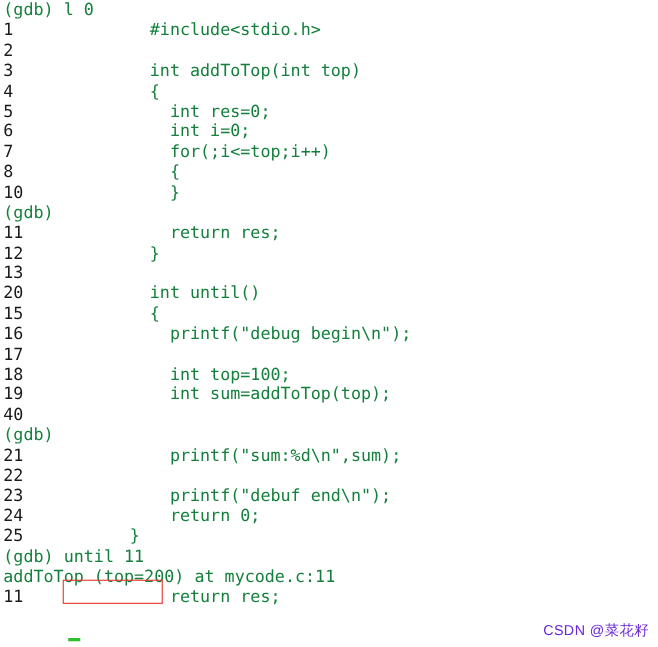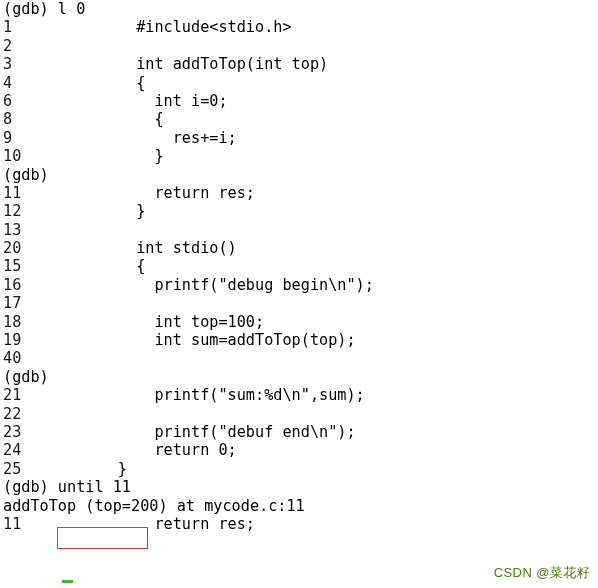--- a/index.html
+++ b/index.html
@@ -32,21 +32,21 @@
     padding-left: 3px;
     box-sizing: border-box;
   }
   .lineno {
     display: inline-block;
     width: 60px;
     color: #1a1a1a;
   }
   .codetext {
     display: inline;
-    color: #000000;
+    color: #15803d;
   }
   .prompt-line {
     color: #1a1a1a;
   }
   
   #highlight-box {
     position: absolute;
     left: 57px;
     top: 527px;
     width: 91px;
@@ -81,29 +81,30 @@
 <body>
 
 <div id="terminal">
 
   <div id="term-lines">
       <div class="term-line prompt-line"><span class="codetext">(gdb) l 0</span></div>
       <div class="term-line"><span class="lineno">1</span><span class="codetext">        #include&lt;stdio.h&gt;</span></div>
       <div class="term-line"><span class="lineno">2</span><span class="codetext"></span></div>
       <div class="term-line"><span class="lineno">3</span><span class="codetext">        int addToTop(int top)</span></div>
       <div class="term-line"><span class="lineno">4</span><span class="codetext">        {</span></div>
+      <div class="term-line"><span class="lineno">5</span><span class="codetext">          int res=0;</span></div>
       <div class="term-line"><span class="lineno">6</span><span class="codetext">          int i=0;</span></div>
+      <div class="term-line"><span class="lineno">7</span><span class="codetext">          for(;i&lt;=top;i++)</span></div>
       <div class="term-line"><span class="lineno">8</span><span class="codetext">          {</span></div>
-      <div class="term-line"><span class="lineno">9</span><span class="codetext">            res+=i;</span></div>
       <div class="term-line"><span class="lineno">10</span><span class="codetext">          }</span></div>
       <div class="term-line prompt-line"><span class="codetext">(gdb)</span></div>
       <div class="term-line"><span class="lineno">11</span><span class="codetext">          return res;</span></div>
       <div class="term-line"><span class="lineno">12</span><span class="codetext">        }</span></div>
       <div class="term-line"><span class="lineno">13</span><span class="codetext"></span></div>
-      <div class="term-line"><span class="lineno">20</span><span class="codetext">        int stdio()</span></div>
+      <div class="term-line"><span class="lineno">20</span><span class="codetext">        int until()</span></div>
       <div class="term-line"><span class="lineno">15</span><span class="codetext">        {</span></div>
       <div class="term-line"><span class="lineno">16</span><span class="codetext">          printf("debug begin\n");</span></div>
       <div class="term-line"><span class="lineno">17</span><span class="codetext"></span></div>
       <div class="term-line"><span class="lineno">18</span><span class="codetext">          int top=100;</span></div>
       <div class="term-line"><span class="lineno">19</span><span class="codetext">          int sum=addToTop(top);</span></div>
       <div class="term-line"><span class="lineno">40</span><span class="codetext"></span></div>
       <div class="term-line prompt-line"><span class="codetext">(gdb)</span></div>
       <div class="term-line"><span class="lineno">21</span><span class="codetext">          printf("sum:%d\n",sum);</span></div>
       <div class="term-line"><span class="lineno">22</span><span class="codetext"></span></div>
       <div class="term-line"><span class="lineno">23</span><span class="codetext">          printf("debuf end\n");</span></div>
@@ -111,14 +112,14 @@
       <div class="term-line"><span class="lineno">25</span><span class="codetext">      }</span></div>
       <div class="term-line prompt-line"><span class="codetext">(gdb) until 11</span></div>
       <div class="term-line"><span class="codetext">addToTop (top=200) at mycode.c:11</span></div>
       <div class="term-line"><span class="lineno">11</span><span class="codetext">          return res;</span></div>
       <div class="term-line"><span class="codetext"></span></div>
     </div>
 
   <div id="highlight-box" style="border-color: rgb(232, 53, 44);"></div>
   <div id="cursor-block" style="background: rgb(47, 191, 47);"></div>
 
-  <div id="watermark" style="color: #4d7c0f;">CSDN @菜花籽</div>
+  <div id="watermark" style="color: #6d28d9;">CSDN @菜花籽</div>
 </div>
 
 </body></html>

